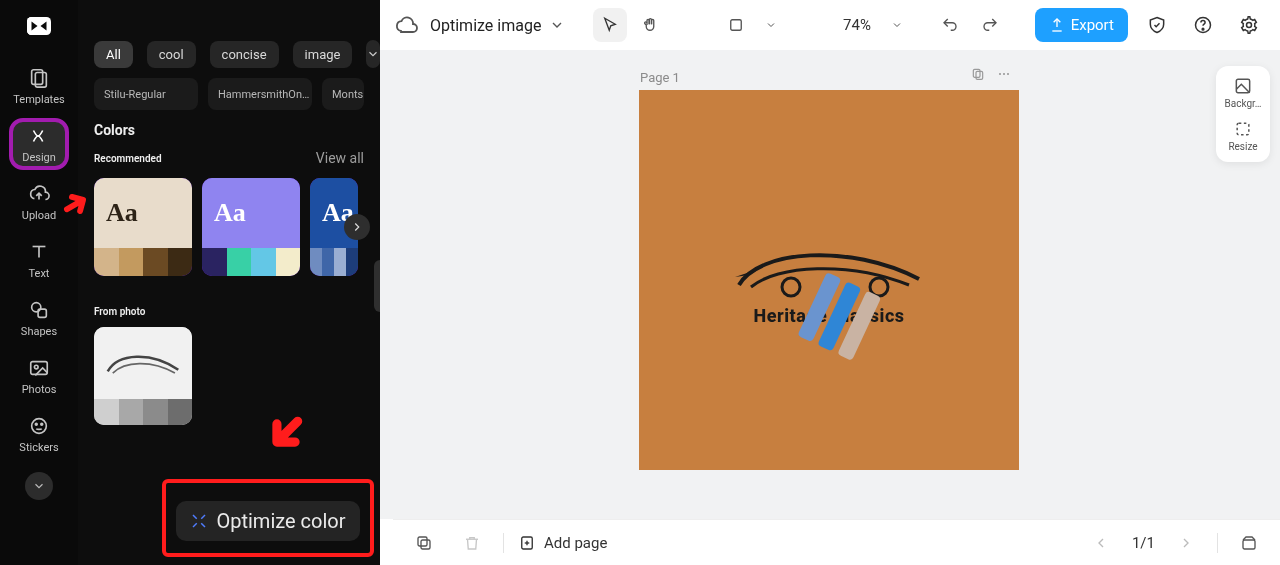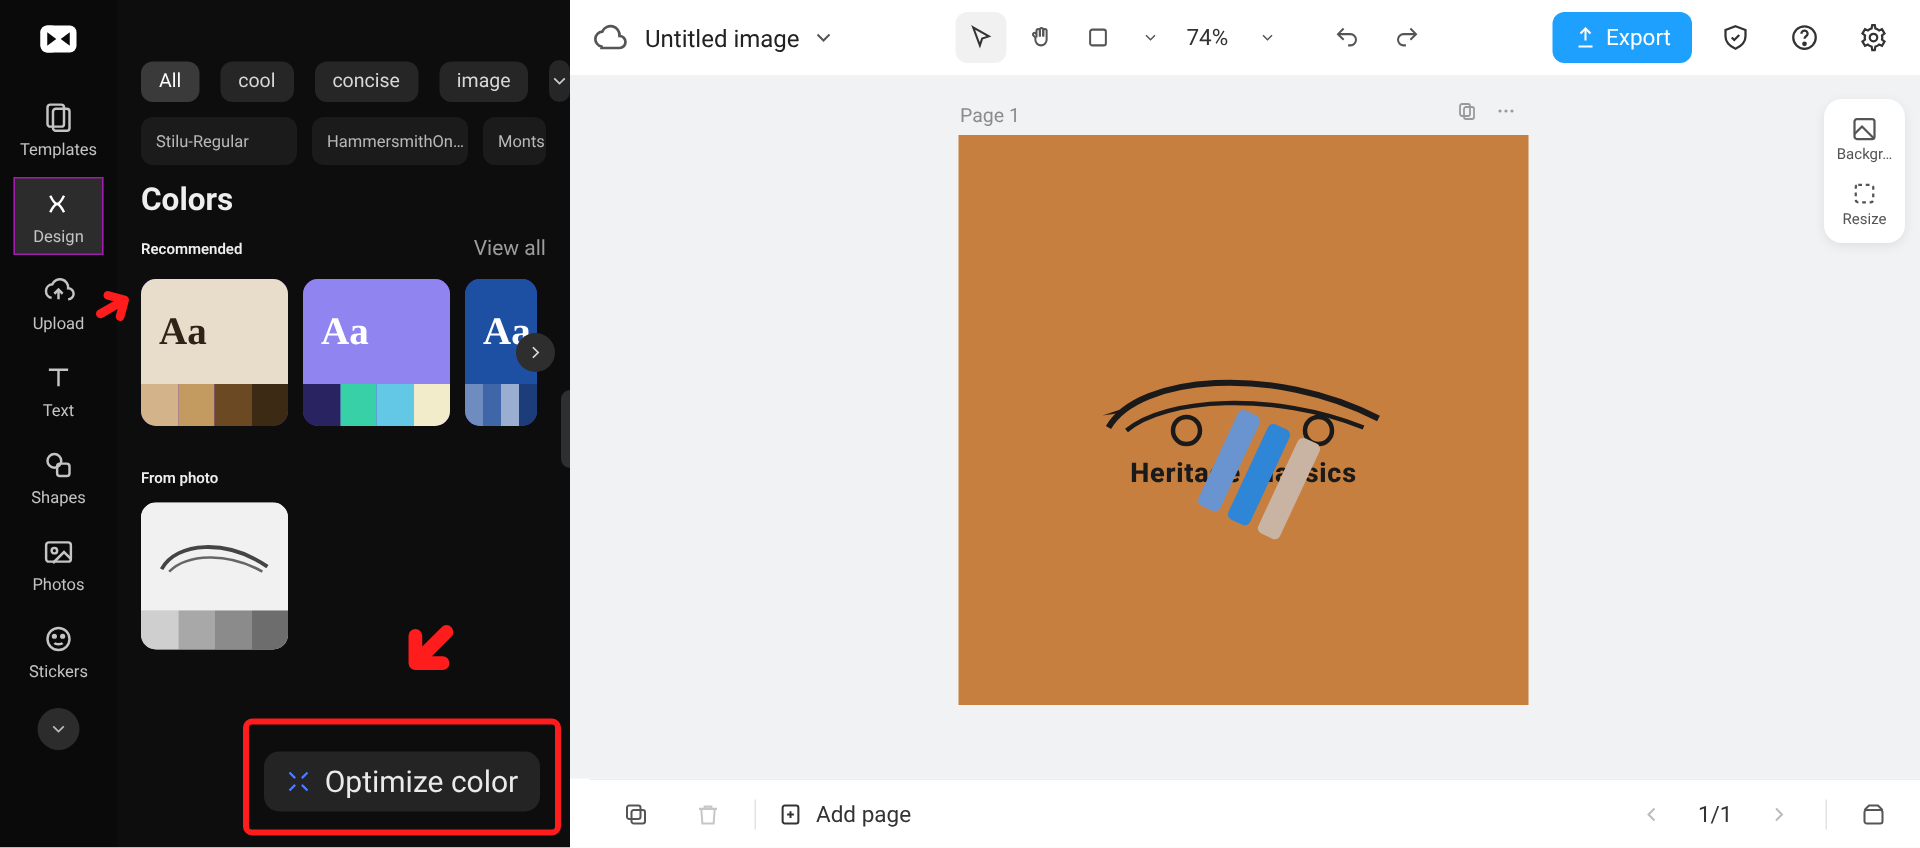--- a/index.html
+++ b/index.html
@@ -5,33 +5,33 @@
   * { margin:0; padding:0; box-sizing:border-box; font-family:-apple-system,BlinkMacSystemFont,"Segoe UI",Roboto,sans-serif; }
   body { width:1280px; height:565px; background:#fff; overflow:hidden; position:relative; }
   .app { display:flex; height:565px; }
 
   
   .rail { width:78px; background:#0a0a0a; display:flex; flex-direction:column; align-items:center; padding-top:6px; position:relative; }
   .logo { width:64px; height:40px; display:flex; align-items:center; justify-content:center; border-radius:6px; margin-bottom:14px; }
   .rail-item { width:60px; height:52px; display:flex; flex-direction:column; align-items:center; justify-content:center; gap:4px; color:#c4c4c4; font-size:11px; border-radius:8px; position:relative; margin-bottom:6px; cursor:pointer; }
   .rail-item.active { background:#2c2c2c; }
   .rail-item svg { width:22px; height:22px; }
-  .rail .highlight { border:1px solid #a21caf; border-radius:0; }
+  .rail .highlight { border:4px solid #a21caf; border-radius:14px; }
   .rail .more-circle { width:28px; height:28px; border-radius:50%; background:#2c2c2c; display:flex; align-items:center; justify-content:center; margin-top:6px; color:#bbb; }
 
   
   .panel { width:302px; background:#0d0d0d; color:#eee; position:relative; overflow:hidden; }
   .panel-inner { padding:12px 16px 12px; }
   .pill-row { display:flex; gap:14px; align-items:flex-end;margin-top:28px; }
   .pill { background:#262626; color:#d8d8d8; padding:6px 12px; border-radius:8px; font-size:13px; cursor:pointer; }
   .pill.active { background:#3a3a3a; color:#fff; }
   .pill.square { width:28px; padding:0; height:28px; display:flex; align-items:center; justify-content:center; }
   .font-cards { display:flex; gap:10px; margin:10px 0 12px; }
   .font-card { background:#1b1b1b; color:#b8b8b8; font-size:11px; border-radius:8px; padding:12px 10px; flex:1; text-align:left; height:32px; display:flex; align-items:center; overflow:hidden; white-space:nowrap; }
-  .section-h { font-size:21px; font-weight:700; margin:6px 0 12px; }
+  .section-h { font-size:14px; font-weight:700; margin:6px 0 12px; }
   .row-between { display:flex; justify-content:space-between; align-items:center; }
   .subh { font-size:10px; font-weight:600; color:#eee; }
   .viewall { font-size:14px; color:#9d9d9d; cursor:pointer; }
   .swatches { display:flex; gap:10px; margin:12px 0 8px; position:relative; }
   .scroll-right { position:absolute; right:-6px; top:36px; width:26px; height:26px; border-radius:50%; background:#2e2e2e; display:flex; align-items:center; justify-content:center; color:#ddd; font-size:14px; z-index:3; cursor:pointer; }
   .swatch { width:98px; border-radius:10px; overflow:hidden; background:#6d28d9; flex:0 0 98px; cursor:pointer; }
   .swatch .aa { height:70px; display:flex; align-items:center; padding-left:12px; font-weight:800; font-size:26px; font-family:Georgia,serif; }
   .swatch .bars { display:flex; height:28px; }
   .swatch .bars span { flex:1; }
   .from-photo { margin-top:30px; }
@@ -48,21 +48,21 @@
   
   .main { flex:1; display:flex; flex-direction:column; background:#fff; }
   .topbar { height:50px; display:flex; align-items:center; gap:12px; padding:0 14px; }
   .tb-left { display:flex; align-items:center; gap:12px; }
   .cloud { width:24px; height:24px; color:#555; }
   .title { font-size:16px; color:#222; display:flex; align-items:center; gap:8px; }
   .title svg { color:#555; }
   .tb-center { margin-left:auto; display:flex; align-items:center; gap:6px; }
   .iconbtn { width:34px; height:34px; border-radius:8px; display:flex; align-items:center; justify-content:center; color:#444; cursor:pointer; }
   .iconbtn.boxed { background:#f1f1f1; }
-  .with-caret { display:flex; align-items:center; gap:20px; padding:0 6px; cursor:pointer; }
+  .with-caret { display:flex; align-items:center; gap:20px; padding:0 6px; cursor:pointer;margin-left:48px; }
   .zoom { font-size:15px; color:#333; }
   .tb-right { margin-left:auto; display:flex; align-items:center; gap:12px; }
   .export-btn { background:#1ea0ff; color:#fff; padding:8px 14px; border-radius:8px; display:flex; align-items:center; gap:6px; font-size:15px; cursor:pointer; }
 
   .canvas-wrap { flex:1; background:#f1f2f3; position:relative; overflow:hidden; }
   .page-label { position:absolute; left:260px; top:20px; color:#8b8b8b; font-size:13px; display:flex; align-items:center; gap:6px; }
   .page-actions { position:absolute; left:590px; top:16px; display:flex; gap:10px; color:#9a9a9a; }
   .page { position:absolute; left:259px; top:40px; width:380px; height:380px; background:#c77f3f; display:flex; flex-direction:column; align-items:center; justify-content:center; gap:0; }
   .brand-text { font-weight:800; font-size:18px; color:#1a1a1a; letter-spacing:.5px; }
   .car-svg { width:200px; height:70px; }
@@ -257,21 +257,21 @@
 
   <div class="main">
     <div class="topbar">
       <div class="tb-left">
         <span class="cloud">
           <svg viewBox="0 0 24 24" width="24" height="24" fill="none" stroke="#555" stroke-width="1.8">
               <path d="M7 18a5 5 0 0 1 .5-9.9A6 6 0 0 1 19 11a4 4 0 0 1 0 8H7z"></path>
             </svg>
         </span>
         <div class="title">
-          <span>Untitled image</span>
+          <span>Optimize image</span>
           <svg viewBox="0 0 24 24" width="16" height="16" fill="none" stroke="#555" stroke-width="2">
               <path d="M6 9l6 6 6-6"></path>
             </svg>
         </div>
       </div>
       <div class="tb-center">
         <div class="iconbtn boxed">
             <svg viewBox="0 0 24 24" width="18" height="18" fill="none" stroke="#333" stroke-width="1.8">
               <path d="M5 3l14 8-6 2-2 6z"></path>
             </svg>

